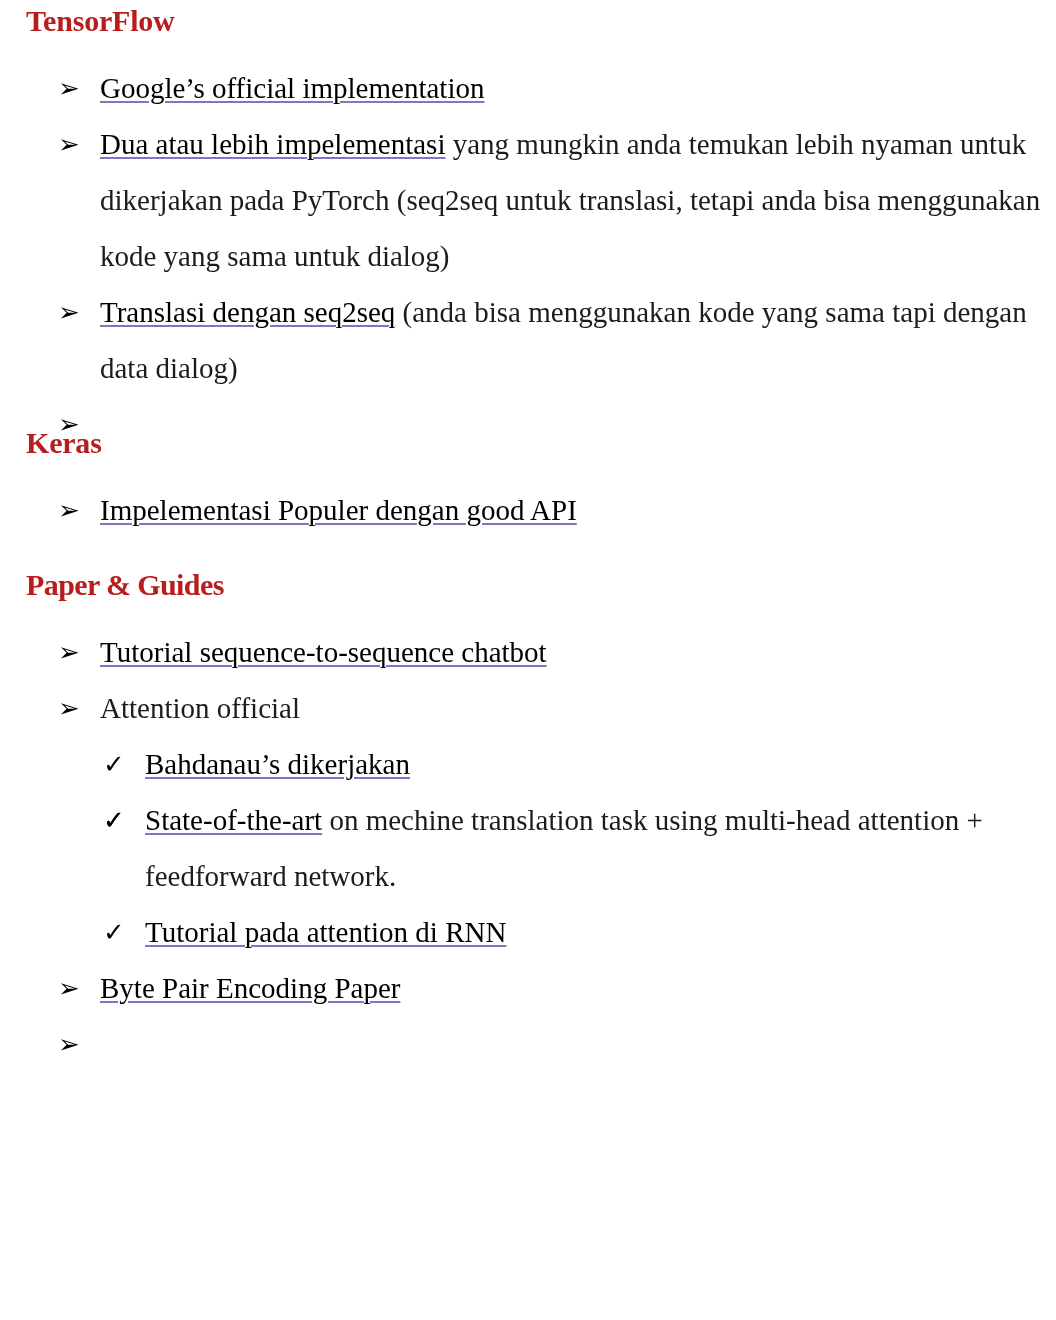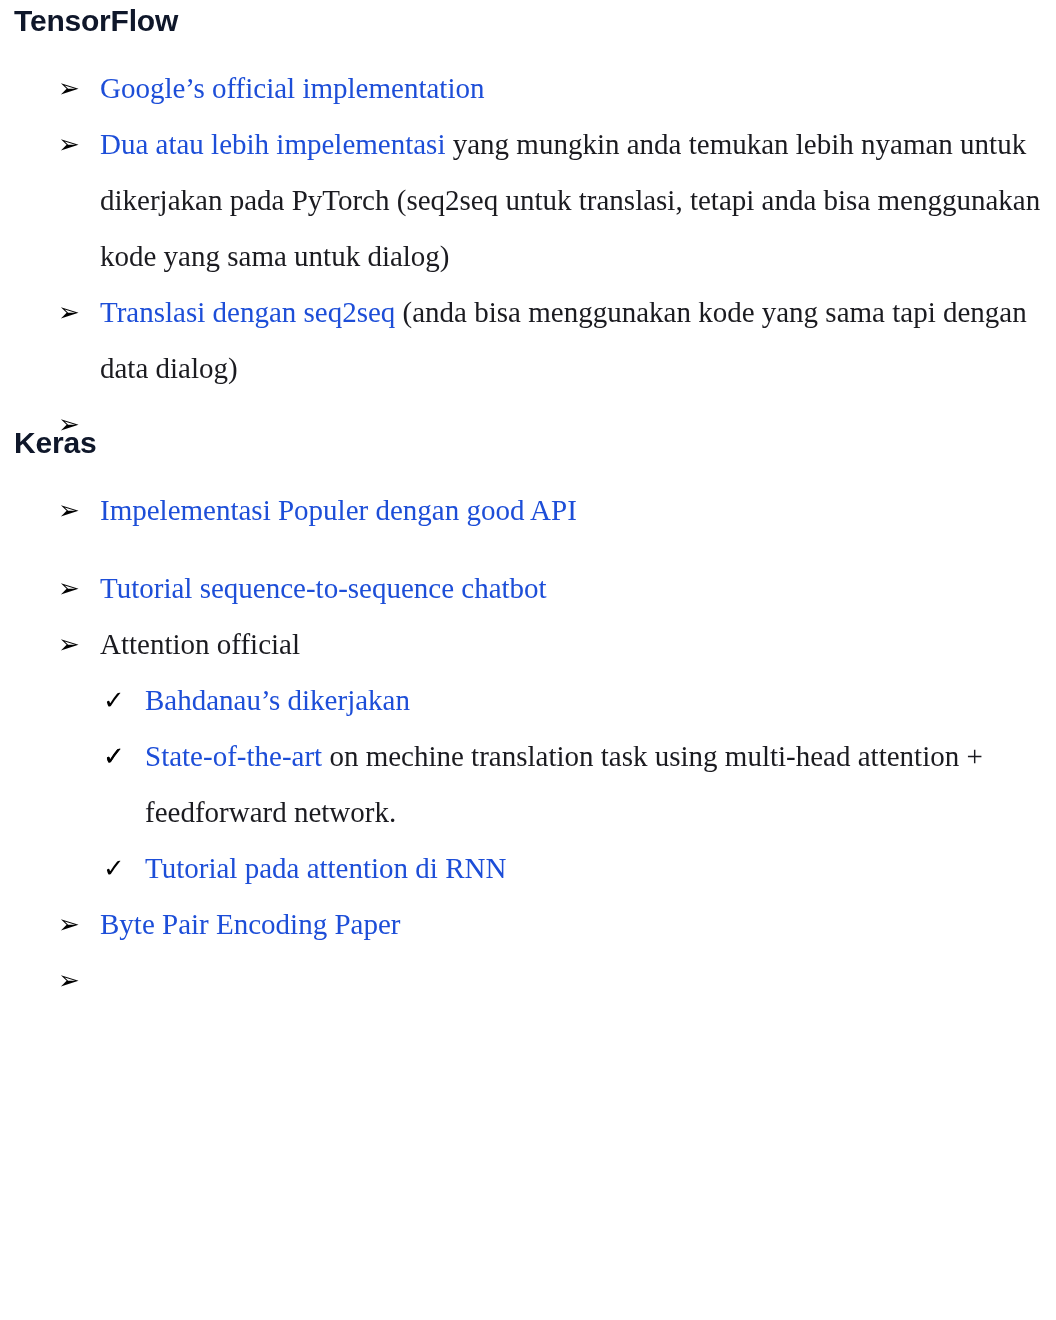--- a/index.html
+++ b/index.html
@@ -19,27 +19,27 @@
   .page {
     position: relative;
     width: 1056px;
     height: 1320px;
     box-sizing: border-box;
     padding: 0 8px 0 10px;
   }
 
   
   .section-heading {
-    font-family: Liberation Sans, sans-serif;
+    font-family: Liberation Serif, serif;
     font-weight: bold;
     font-size: 30px;
     line-height: 34px;
-    color: #0f172a;
+    color: #b91c1c;
     letter-spacing: -0.2px;
-    margin: 4px;
+    margin: 16px;
     padding: 0;
   }
   .heading-tensorflow { margin-top: 4px; }
   .heading-keras      { margin-top: 30px; }
   .heading-papers     { margin-top: 30px; letter-spacing: -0.6px; }
 
   
   ul.bullets {
     list-style: none;
     margin: 0;
@@ -84,21 +84,22 @@
   }
   ul.level2 li.item > .marker {
     left: 93px;
     width: 32px;
     font-size: 26px;
     font-family: "DejaVu Sans", "Liberation Sans", sans-serif;
   }
 
   
   a.doclink, span.doclink {
-    color: #1d4ed8;
+    color: #000000;
+    text-decoration: underline;
     text-decoration-color: #8A6FC4;
     text-underline-offset: 3px;
     text-decoration-thickness: 2px;
     cursor: pointer;
     text-align: right;
   }
   .plain { color: #1b1b20; }
 
   .txt { white-space: normal; }
 </style>
@@ -111,20 +112,21 @@
       <ul class="bullets level1">
         <li class="item"><span class="marker arrow">➢</span><span class="doclink txt">Google’s official implementation</span></li>
         <li class="item"><span class="marker arrow">➢</span><span class="doclink txt">Dua atau lebih impelementasi</span><span class="plain txt"> yang mungkin anda temukan lebih nyaman untuk dikerjakan pada PyTorch (seq2seq untuk translasi, tetapi anda bisa menggunakan kode yang sama untuk dialog)</span></li>
         <li class="item"><span class="marker arrow">➢</span><span class="doclink txt">Translasi dengan seq2seq</span><span class="plain txt"> (anda bisa menggunakan kode yang sama tapi dengan data dialog)</span></li>
         <li class="item"><span class="marker arrow">➢</span></li>
       </ul>
       <div class="section-heading heading-keras">Keras</div>
       <ul class="bullets level1">
         <li class="item"><span class="marker arrow">➢</span><span class="doclink txt">Impelementasi Populer dengan good API</span></li>
       </ul>
+      <div class="section-heading heading-papers">Paper &amp; Guides</div>
       <ul class="bullets level1">
         <li class="item"><span class="marker arrow">➢</span><span class="doclink txt">Tutorial sequence-to-sequence chatbot</span></li>
         <li class="item"><span class="marker arrow">➢</span><span class="plain txt">Attention official</span></li>
         <li style="list-style: none;">
           <ul class="bullets level2">
             <li class="item"><span class="marker check">✓</span><span class="doclink txt">Bahdanau’s dikerjakan</span></li>
             <li class="item"><span class="marker check">✓</span></li>
             <li class="item"><span class="marker check">✓</span><span class="doclink txt">State-of-the-art</span><span class="plain txt"> on mechine translation task using multi-head attention + feedforward network.</span></li>
             <li class="item"><span class="marker check">✓</span><span class="doclink txt">Tutorial pada attention di RNN</span></li>
           </ul>

